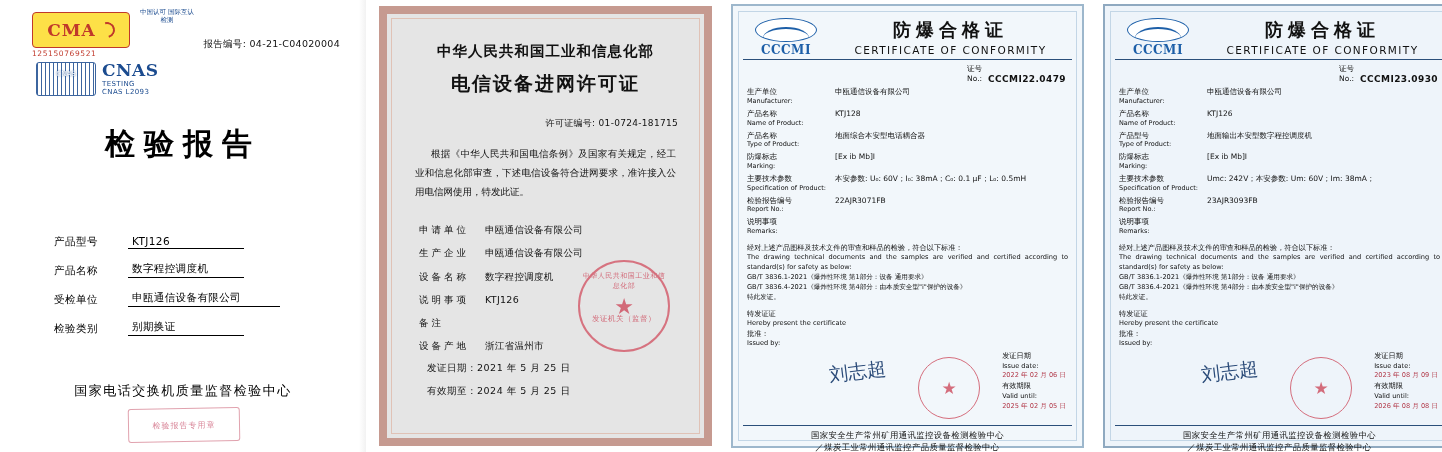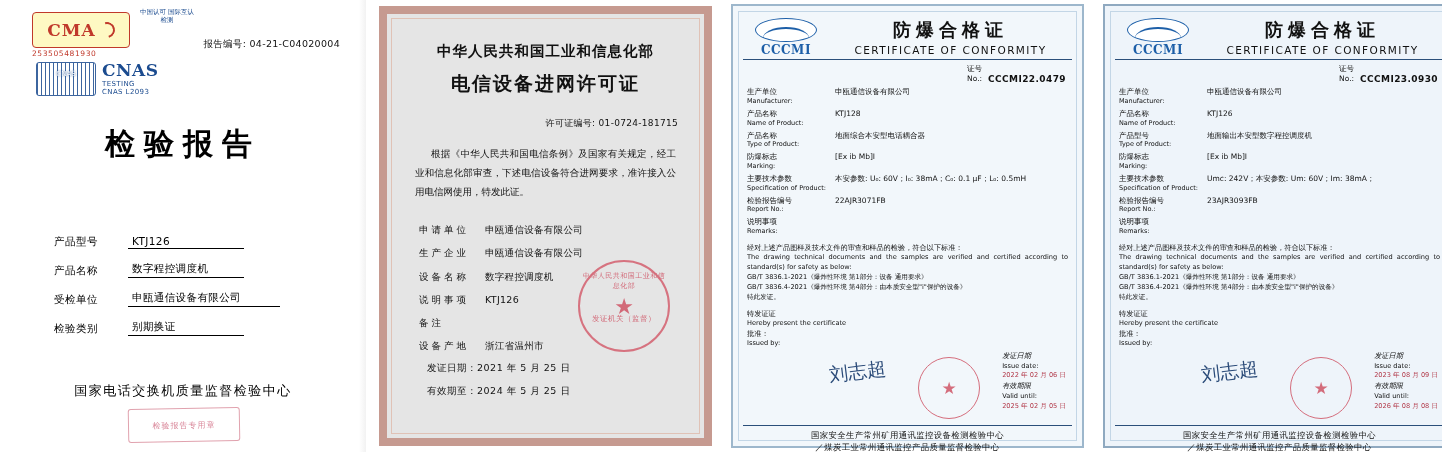--- a/index.html
+++ b/index.html
@@ -25,21 +25,21 @@
 
   
   .c1 { width: 366px; padding: 6px 10px; }
   .c1-badges { position: relative; height: 96px; }
   .cma-box {
     position: absolute; left: 22px; top: 6px;
     width: 98px; height: 36px;
     border: 1.6px solid #c0392b;
     border-radius: 4px;
     display: flex; align-items: center; justify-content: center;
-    background: #fef9c3;
+    background: #fde047;
   }
   .cma-inner {
     display: flex; align-items: center; gap: 3px;
   }
   .cma-mark {
     font-family: "DejaVu Serif", "Liberation Serif", serif;
     font-weight: bold; font-size: 17px; color: #c0392b;
     letter-spacing: 1px;
   }
   .cma-swoosh {
@@ -284,21 +284,21 @@
     position: absolute; left: 86px; top: 8px;
     font-family: "DejaVu Serif", "Liberation Serif", serif;
     font-size: 19px; color: #16396b;
     transform: rotate(-7deg);
     opacity: .9;
   }
   .c34-dates {
     position: absolute; right: 6px; top: 0;
     font-size: 6.6px; line-height: 1.5; color: #111; text-align: left;
   }
-  .c34-dates .cn { font-size: 7.2px; font-style: italic; }
+  .c34-dates .cn { font-size: 7.2px; }
   .c34-dates .dv { color: #b23a4a; }
   .c34-seal {
     position: absolute; right: 92px; top: 6px;
     width: 62px; height: 62px;
     border: 1.6px solid #cf5566; border-radius: 50%;
     opacity: .85;
   }
   .c34-seal-star {
     position: absolute; left: 50%; top: 50%;
     transform: translate(-50%,-50%);
@@ -321,21 +321,21 @@
 <div class="gallery">
 
   <div class="cert c1">
     <div class="c1-badges">
       <div class="cma-box">
         <div class="cma-inner">
           <span class="cma-mark">CMA</span>
           <span class="cma-swoosh"></span>
         </div>
       </div>
-      <div class="cma-num">253505481930</div>
+      <div class="cma-num">125150769521</div>
       <div class="cnas-cn">中国认可 国际互认 检测</div>
       <div class="cnas-logo"></div>
       <div class="cnas-logo-txt">CNAS</div>
       <div class="cnas-right">
         <div class="cnas-word">CNAS</div>
         <div class="cnas-sub">TESTING</div>
         <div class="cnas-sub2">CNAS L2093</div>
       </div>
       <div class="c1-reportno">报告编号: 04-21-C04020004</div>
     </div>

